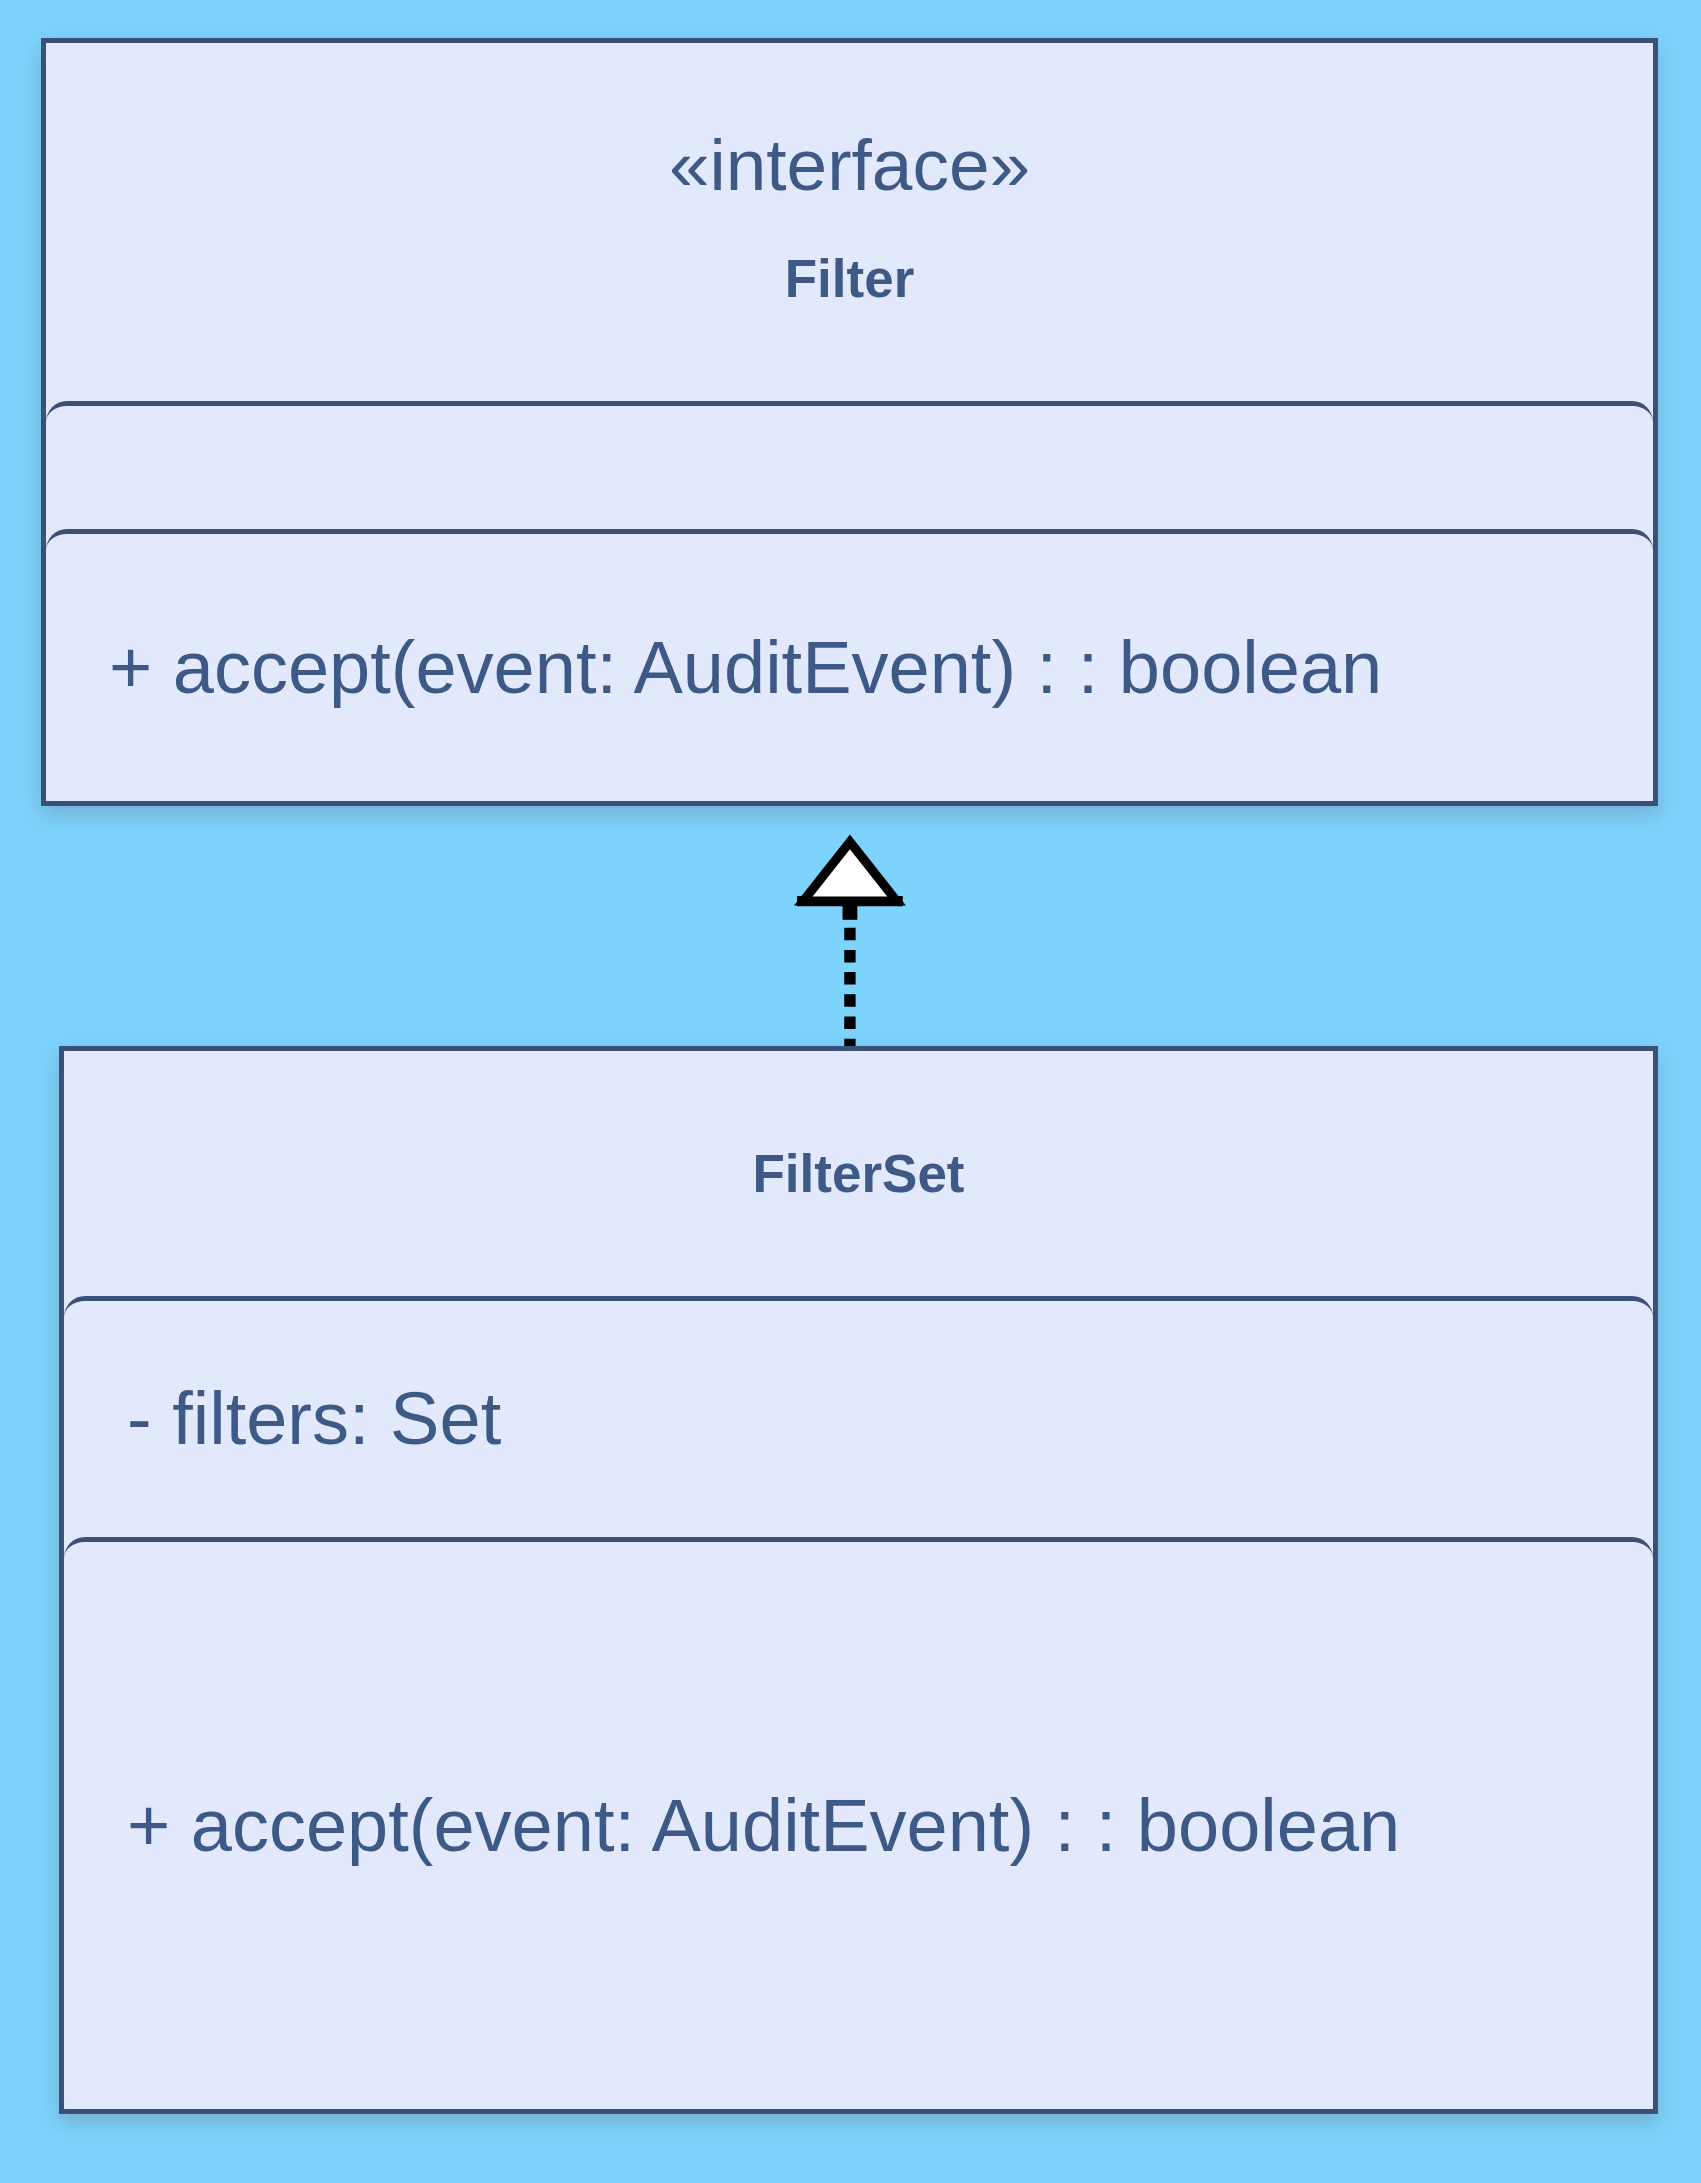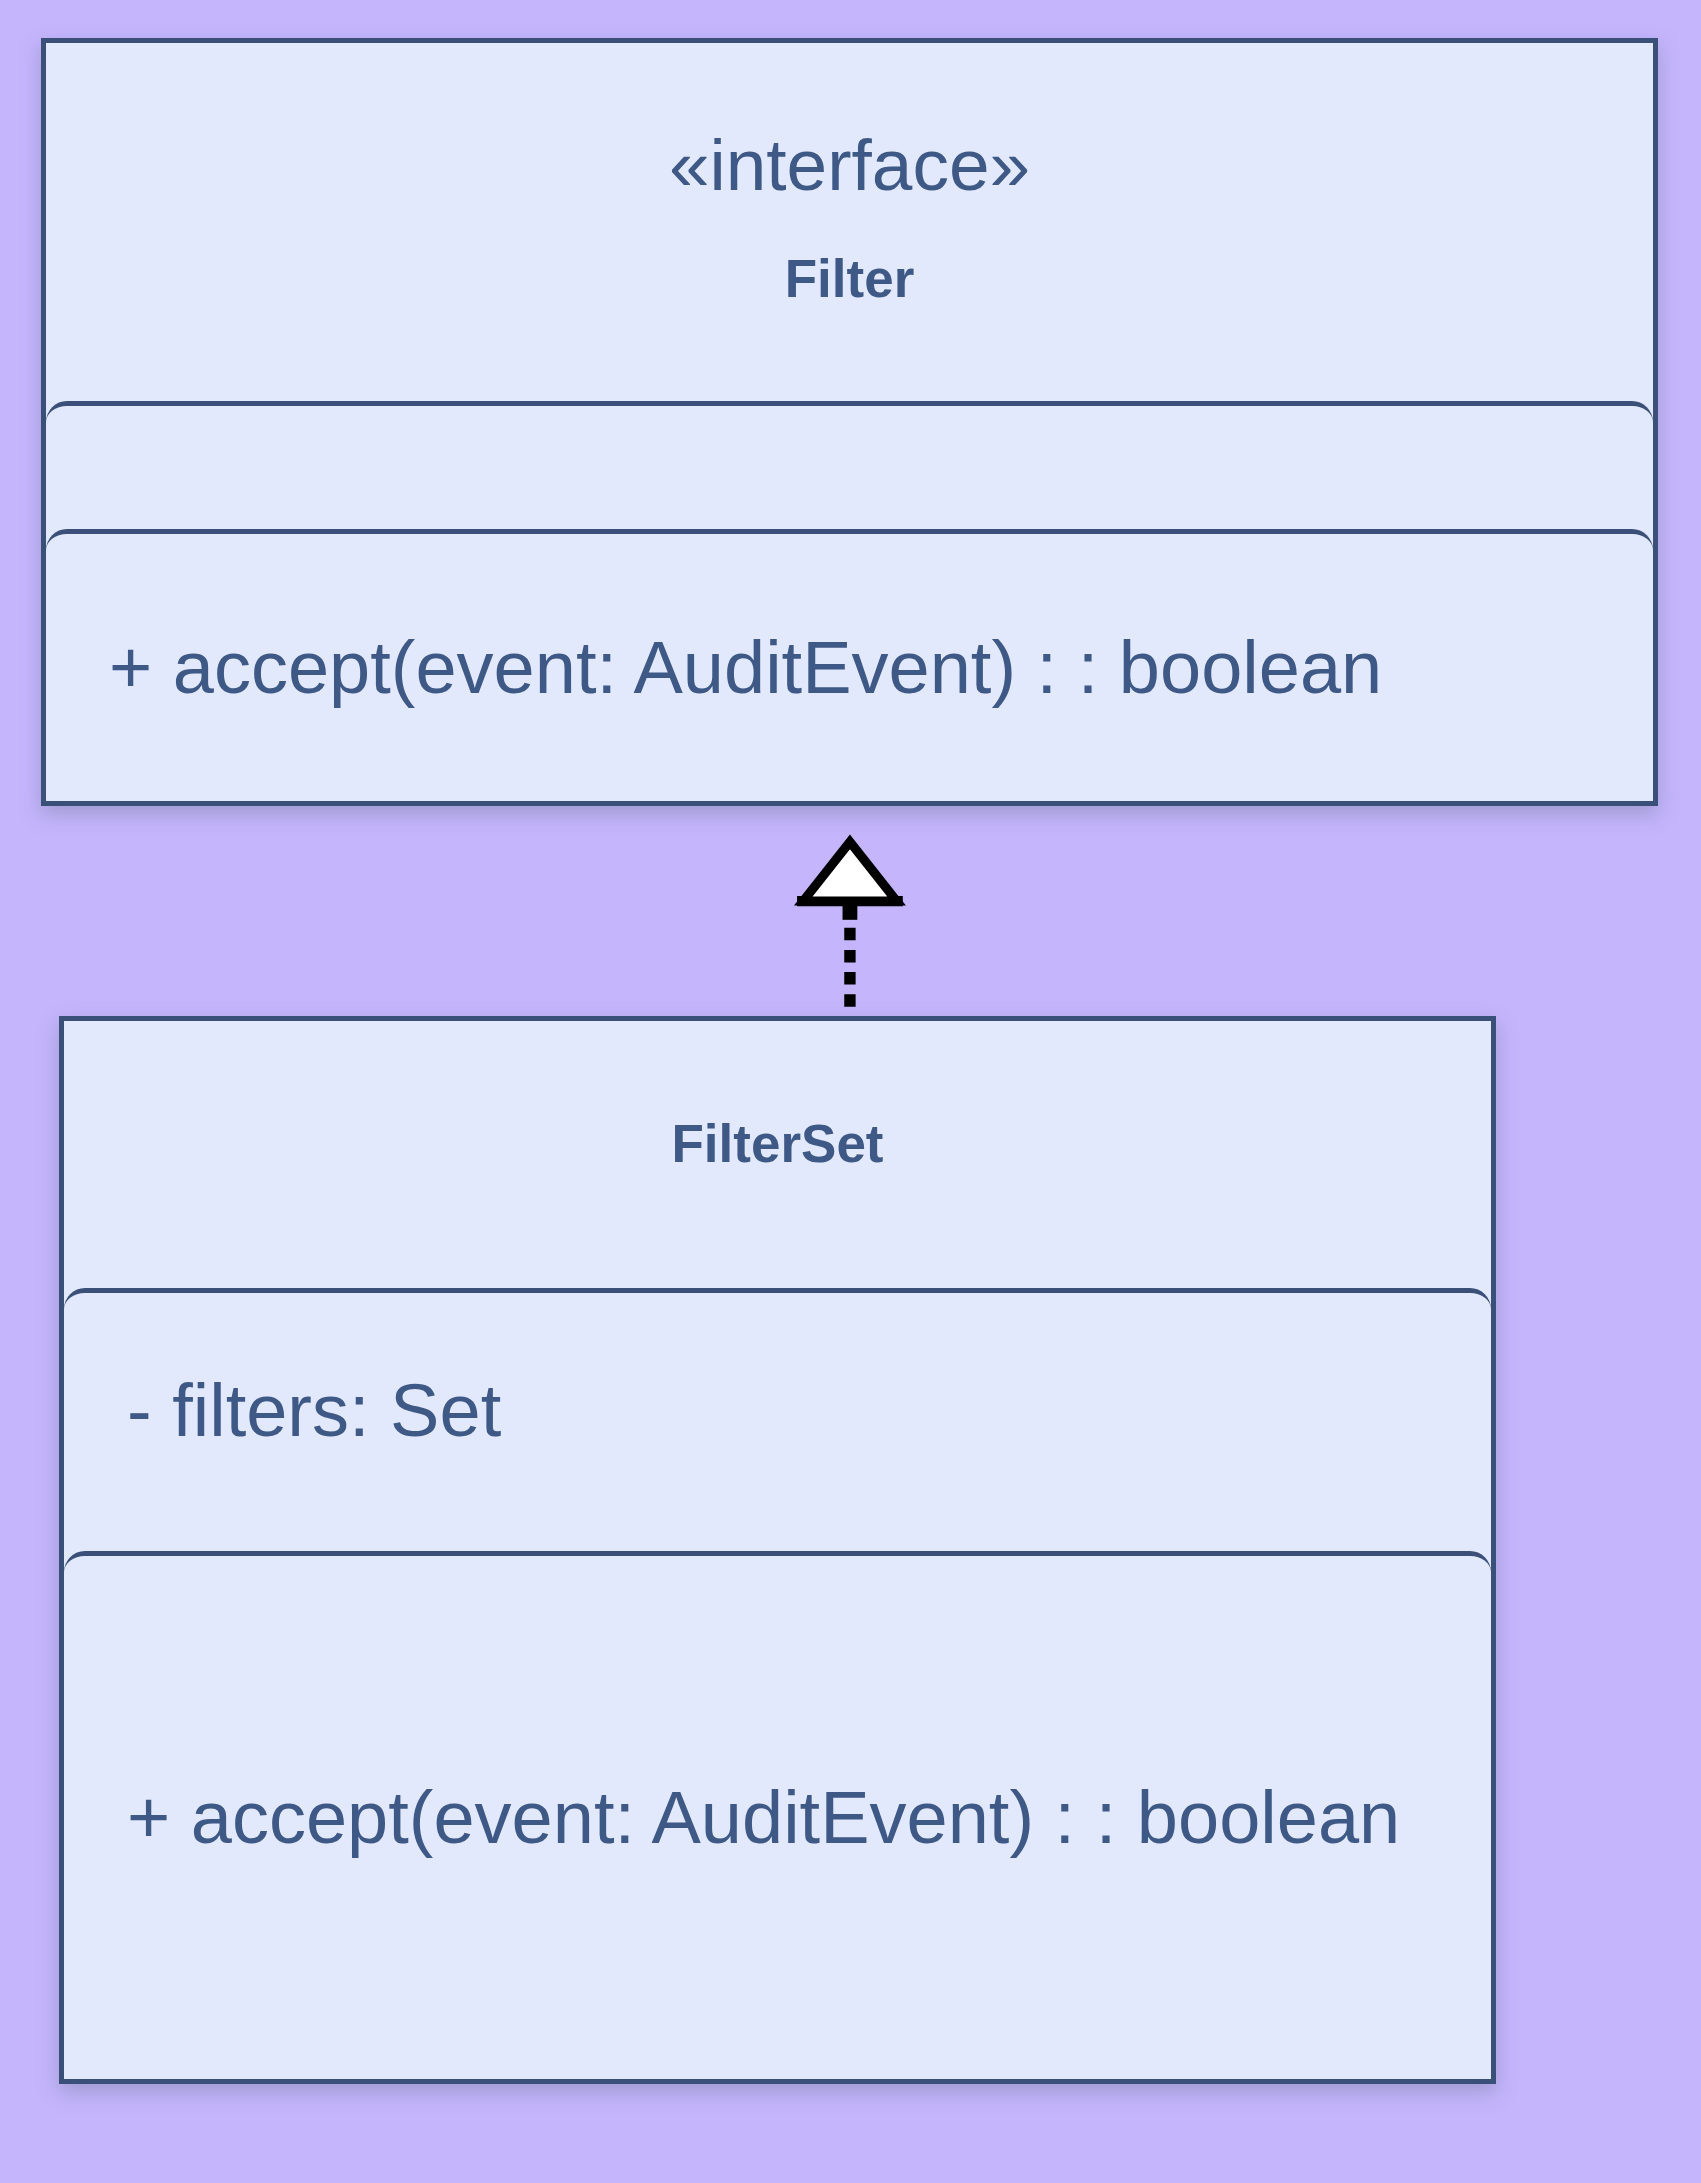--- a/index.html
+++ b/index.html
@@ -5,21 +5,21 @@
   html, body {
     margin: 0;
     padding: 0;
     background: #ffffff;
     font-family: "Liberation Sans", sans-serif;
   }
   .canvas {
     position: relative;
     width: 1701px;
     height: 2183px;
-    background: #c4b5fd;
+    background: #7dd3fc;
     overflow: hidden;
     text-decoration: underline;
   }
   .uml-class {
     position: absolute;
     background: #e2e9fc;
     border: 5.7px solid #3a5078;
     color: #3f5987;
     box-shadow: 0 8px 19.3px rgba(95, 105, 125, 0.35);
     display: flex;
@@ -27,24 +27,23 @@
     box-sizing: border-box;
   }
   .box-filter {
     left: 41px;
     top: 38px;
     width: 1617px;
     height: 768px;
   }
   .box-filterset {
     left: 59px;
-    top: 1016px;
-    width: 1437px;
+    top: 1046px;
+    width: 1599px;
     height: 1068px;
-    gap: 22px;
   }
   .compartment {
     box-sizing: border-box;
     display: flex;
     flex-direction: column;
     justify-content: center;
   }
   .compartment + .compartment {
     border-top: 5.7px solid #3a5078;
     border-radius: 21px;

